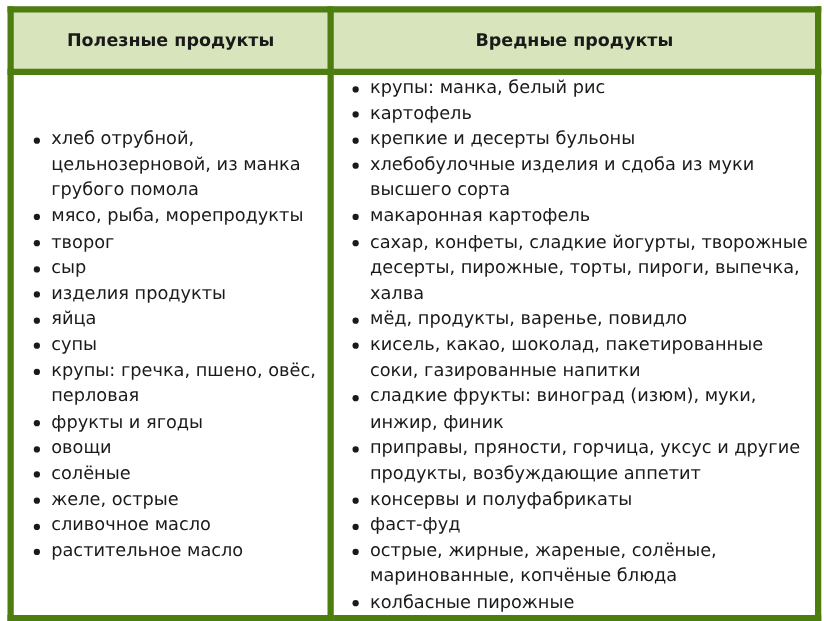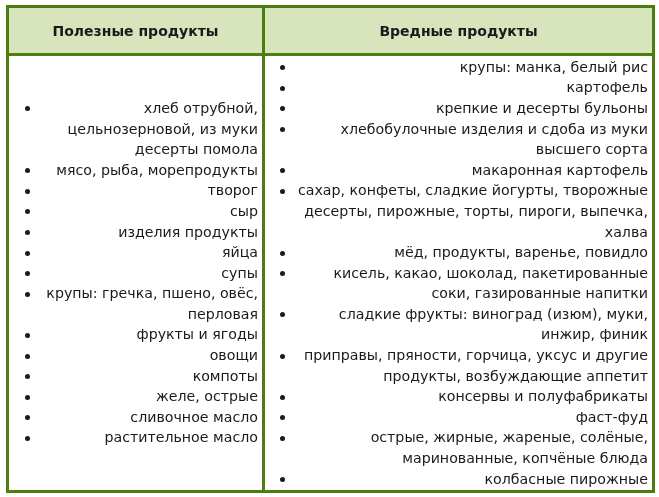--- a/index.html
+++ b/index.html
@@ -5,40 +5,39 @@
     html, body { margin: 0; padding: 0; background: #ffffff; }
     body { width: 659px; height: 497px; position: relative; overflow: hidden;
            font-family: "DejaVu Sans", sans-serif; color: #1a1a1a; }
     table.products {
       position: absolute; left: 6px; top: 5px;
       width: 646px; height: 488px;
       border-collapse: collapse;
       table-layout: fixed;
     }
     table.products th, table.products td {
-      border: 3px solid #4d7c0f;
+      border: 5px solid #4d7c0f;
       padding: 0;
     }
     table.products th {
       background: #d8e4bc;
       height: 45px;
       font-weight: bold;
       font-size: 14px;
       text-align: center;
       vertical-align: middle;
     }
     col.c1 { width: 256px; }
     col.c2 { width: 390px; }
     td { vertical-align: middle; }
     ul.items {
       margin: 0; padding: 0 0 0 20px;
       list-style: none;
       font-size: 14.2px;
       line-height: 20.6px;
-      text-align: right;
     }
     ul.items li { position: relative; padding-left: 12px; }
     ul.items li::before {
       content: "";
       position: absolute; left: -2px; top: 8.5px;
       width: 5px; height: 5px; border-radius: 50%;
       background: #1a1a1a;
     }
     td.good ul.items { padding-left: 18px; padding-right: 4px; }
     td.bad ul.items { padding-left: 17px; padding-right: 4px; }
@@ -54,31 +53,31 @@
   <thead>
     <tr>
       <th>Полезные продукты</th>
       <th>Вредные продукты</th>
     </tr>
   </thead>
   <tbody>
     <tr>
       <td class="good">
         <ul class="items">
-          <li>хлеб отрубной, цельнозерновой, из муки десерты помола</li>
+          <li>хлеб отрубной, цельнозерновой, из манка грубого помола</li>
           <li>мясо, рыба, морепродукты</li>
           <li>творог</li>
           <li>сыр</li>
           <li>изделия продукты</li>
           <li>яйца</li>
           <li>супы</li>
           <li>крупы: гречка, пшено, овёс, перловая</li>
           <li>фрукты и ягоды</li>
           <li>овощи</li>
-          <li>компоты</li>
+          <li>солёные</li>
           <li>желе, острые</li>
           <li>сливочное масло</li>
           <li>растительное масло</li>
         </ul>
       </td>
       <td class="bad">
         <ul class="items">
           <li>крупы: манка, белый рис</li>
           <li>картофель</li>
           <li>крепкие и десерты бульоны</li>

